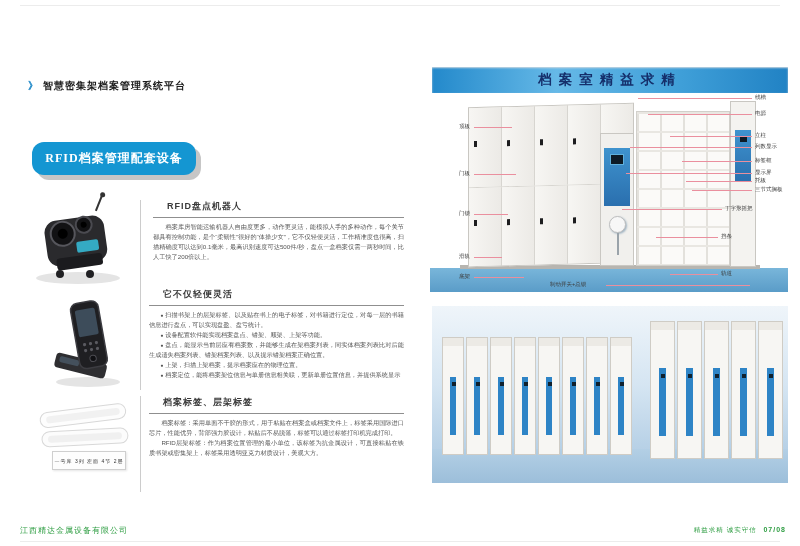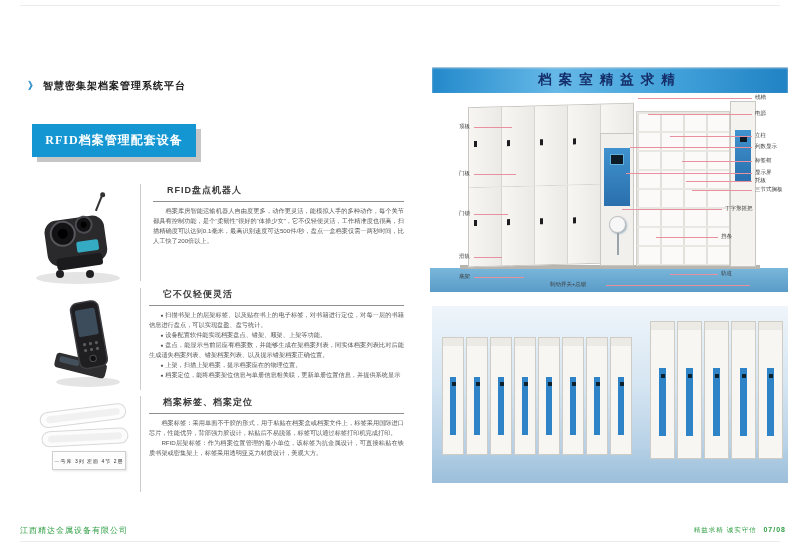--- a/index.html
+++ b/index.html
@@ -5,22 +5,22 @@
   * { box-sizing: border-box; margin: 0; padding: 0; }
   html,body { background:#ffffff; }
   body { font-family: "Liberation Sans", sans-serif; }
   #page { position:relative; width:800px; height:546px; background:#ffffff; overflow:hidden; }
 
   .trim { position:absolute; height:1px; background:#ececec; }
 
   
   .lp-header { position:absolute; left:28px; top:79px; font-size:10px; font-weight:bold; color:#1b1b1b; letter-spacing:1px; }
   .lp-header .marker { color:#1583c5; margin-right:4px; font-weight:bold; }
-  .lp-button { position:absolute; left:32px; top:124px; width:164px; height:33px; background:#1496d2;
-               box-shadow:5px 5px 0 #c6c6c6; display:flex; align-items:center; justify-content:center; }
+  .lp-button { position:absolute; left:32px; top:142px; width:164px; height:33px; background:#1496d2;
+               box-shadow:5px 5px 0 #c6c6c6; display:flex; align-items:center; justify-content:center;border-radius:12px; }
   .lp-button span { color:#ffffff; font-weight:bold; font-size:12px; letter-spacing:1px; font-family:"Liberation Serif", serif; }
 
   .section { position:absolute; left:140px; width:264px; border-left:1px solid #cccccc; padding-left:8px; }
   .section h3 { font-size:9px; font-weight:bold; color:#3a3a3a; letter-spacing:1px; padding:0 0 4px 14px; border-bottom:1px solid #8f8f8f; }
   .section .body { padding-top:4px; font-size:6.2px; line-height:1.6; color:#555; text-align:justify; }
   .section .para { text-indent:2em; }
   .section .bullet { text-indent:1.8em; }
   .section .bullet .dot { font-size:5px; margin-right:2px; }
 
   .img-box { position:absolute; }
@@ -114,21 +114,21 @@
         <circle cx="62" cy="34" r="8" fill="#121214" stroke="#4a4a50" stroke-width="2"></circle>
         <circle cx="62" cy="34" r="3" fill="#000"></circle>
         <line x1="76" y1="22" x2="84" y2="8" stroke="#333" stroke-width="2"></line>
         <circle cx="85" cy="7" r="2.5" fill="#333"></circle>
       </g>
       <circle cx="36" cy="82" r="4" fill="#202023"></circle>
       <circle cx="66" cy="82" r="4" fill="#202023"></circle>
     </svg>
   </div>
 
-  <div class="section" style="top:184px;height:97px;padding-left:12px;">
+  <div class="section" style="top:200px;height:97px;padding-left:12px;">
     <h3>RFID盘点机器人</h3>
     <div class="body">
       <p class="para">档案库房智能运输机器人自由度更多，动作更灵活，能模拟人手的多种动作，每个关节都具有控制功能，是个“柔韧性”很好的“体操少女”，它不仅轻便灵活，工作精准度也很高，扫描精确度可以达到0.1毫米，最高识别速度可达500件/秒，盘点一盒档案仅需一两秒时间，比人工快了200倍以上。</p>
     </div>
   </div>
 
   <div class="img-box" style="left:46px;top:296px;width:84px;height:92px;">
     <svg width="84" height="92" viewBox="0 0 84 92">
       <ellipse cx="42" cy="86" rx="32" ry="5" fill="#e4e4e4"></ellipse>
       <g transform="rotate(14 34 72)">
@@ -170,21 +170,21 @@
         <rect x="8" y="30" width="86" height="15" rx="7.5" fill="#fcfcfc" stroke="#d8d8d8"></rect>
         <rect x="14" y="34" width="74" height="7" rx="3.5" fill="#f0f0f0"></rect>
       </g>
     </svg>
   </div>
   <div class="loc-label">
     <span>一号库 3列 左面 4节 2层</span>
   </div>
 
   <div class="section" style="top:396px;height:96px;">
-    <h3>档案标签、档案定位</h3>
+    <h3>档案标签、层架标签</h3>
     <div class="body">
       <p class="para">档案标签：采用单面不干胶的形式，用于粘贴在档案盒或档案文件上，标签采用国际进口芯片，性能优异，背部强力胶设计，粘贴后不易脱落，标签可以通过标签打印机完成打印。</p>
       <p class="para">RFID层架标签：作为档案位置管理的最小单位，该标签为抗金属设计，可直接粘贴在铁质书架或密集架上，标签采用透明亚克力材质设计，美观大方。</p>
     </div>
   </div>
 
   <div class="banner">
     <span class="navy">档案室</span>
       <span class="navy">精益求精</span>
   </div>

